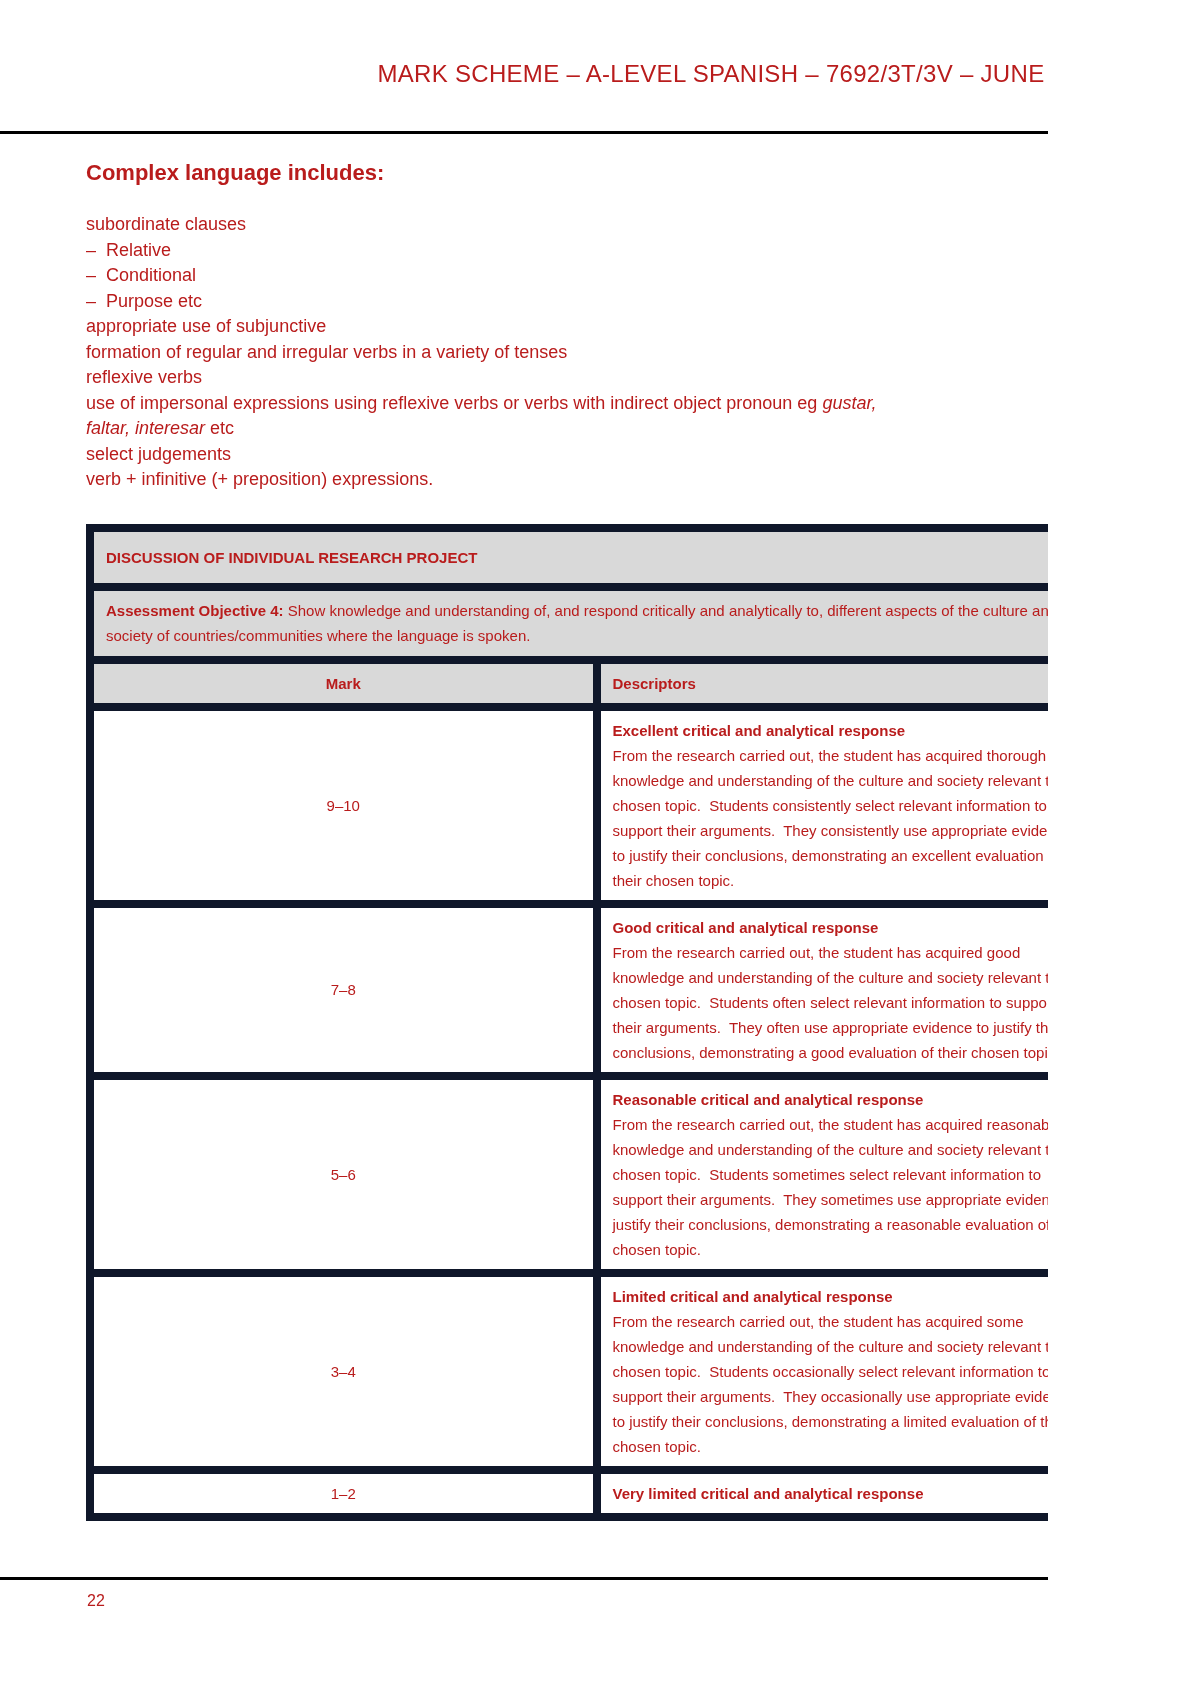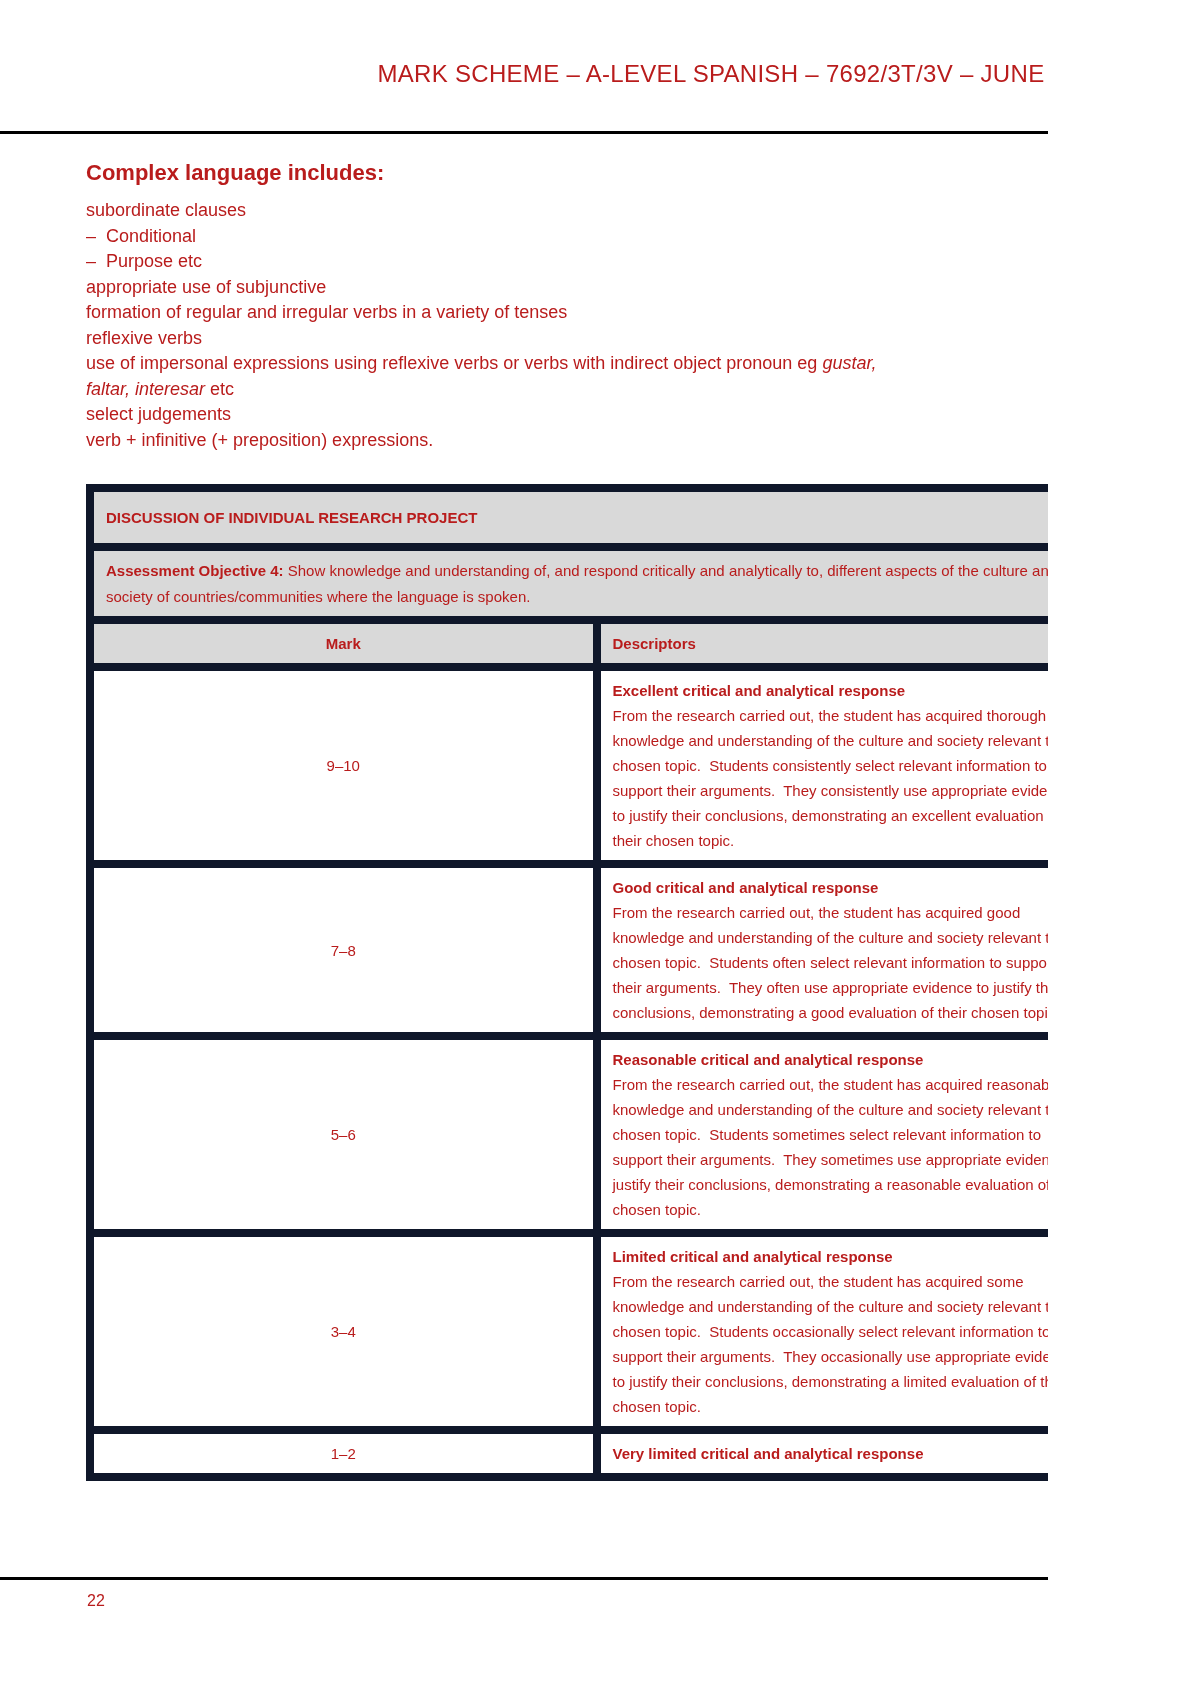--- a/index.html
+++ b/index.html
@@ -29,21 +29,21 @@
   }
   .content {
     position: absolute;
     left: 86px; top: 160px;
     width: 1021px;
   }
   .intro-heading {
     font-size: 22px;
     font-weight: bold;
     line-height: 26px;
-    margin: 0 0 12px 0;
+    margin: 0 0 26px 0;
   }
   .intro-list { font-size: 18px; line-height: 25.5px; }
   .intro-line { white-space: pre-wrap; }
   .intro-line em, .desc-body em { font-style: italic; }
 
   table.rubric {
     margin-top: 31px;
     width: 1021px;
     border-collapse: collapse;
     table-layout: fixed;
@@ -109,20 +109,21 @@
 
   <div class="header-title">MARK SCHEME – A-LEVEL SPANISH – 7692/3T/3V – JUNE 2025</div>
   <div class="header-rule"></div>
 
   <div class="content">
 
     <div class="intro-heading">Complex language includes:</div>
 
     <div class="intro-list">
       <div class="intro-line">subordinate clauses</div>
+      <div class="intro-line">–  Relative</div>
       <div class="intro-line">–  Conditional</div>
       <div class="intro-line">–  Purpose etc</div>
       <div class="intro-line">appropriate use of subjunctive</div>
       <div class="intro-line">formation of regular and irregular verbs in a variety of tenses</div>
       <div class="intro-line">reflexive verbs</div>
       <div class="intro-line"><span>use of impersonal expressions using reflexive verbs or verbs with indirect object pronoun eg </span><em>gustar,</em></div>
       <div class="intro-line"><em>faltar, interesar</em><span> etc</span></div>
       <div class="intro-line">select judgements</div>
       <div class="intro-line">verb + infinitive (+ preposition) expressions.</div>
     </div>

